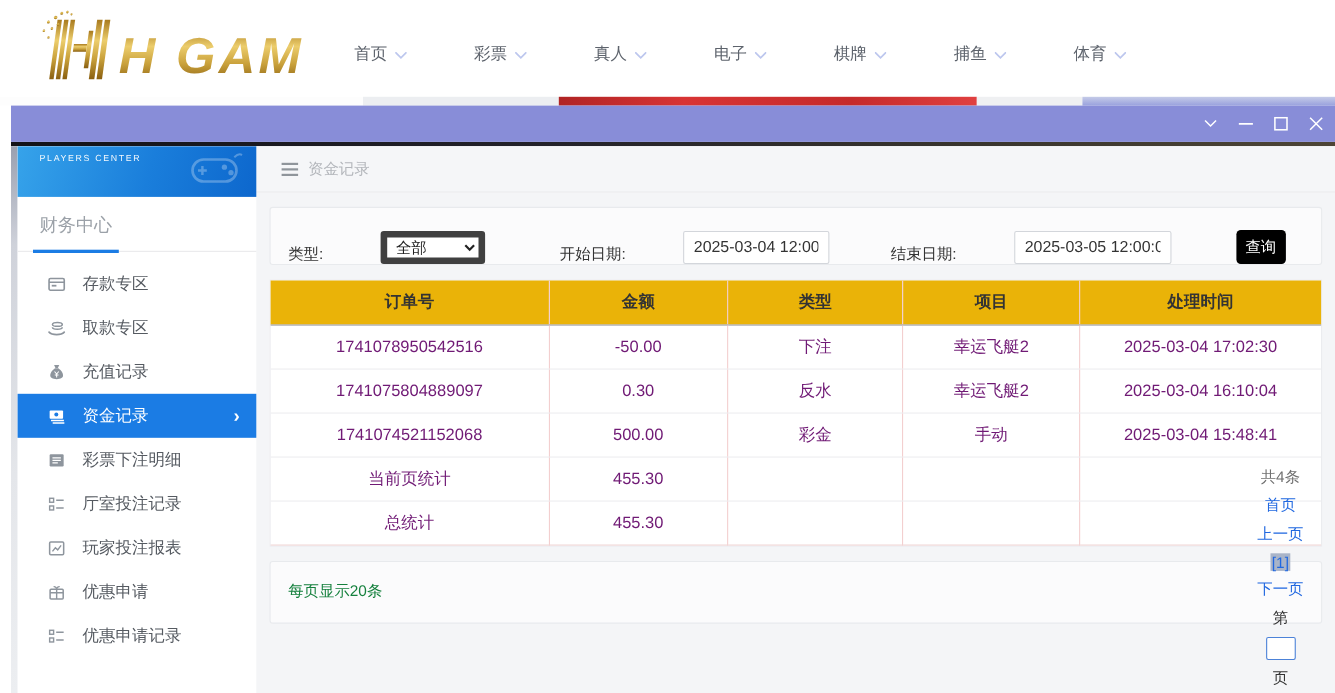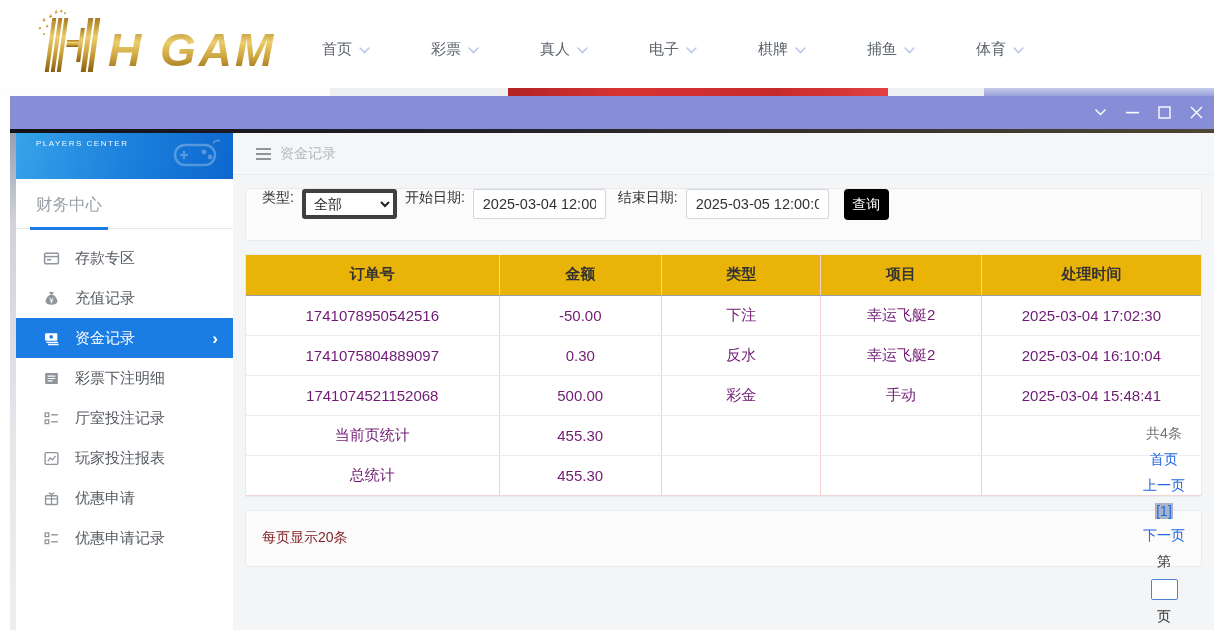--- a/index.html
+++ b/index.html
@@ -52,38 +52,38 @@
   .side-arrow{position:absolute;right:15px;font-size:17px;line-height:17px;color:#fff;font-weight:bold;}
 
   
   .content{flex:1;min-width:0;display:flex;flex-direction:column;}
   .breadcrumb{height:42px;display:flex;align-items:center;padding-left:23px;border-bottom:1px solid #ebecee;background:#f5f6f8;}
   .hamburger{width:15px;display:inline-flex;flex-direction:column;gap:3px;margin-right:9px;cursor:pointer;}
   .hamburger i{height:2px;background:#8f959b;}
   .crumb-title{font-size:14px;color:#b3b6bb;}
 
   .panel{margin:13px 12px 0 12px;background:#fbfbfc;border:1px solid #e8eaed;border-radius:3px;}
-  .filter-panel{height:53px;display:flex;align-items:flex-start;padding:0 16px;font-size:14px;color:#333;}
+  .filter-panel{height:53px;display:flex;align-items:flex-end;padding:0 16px;font-size:14px;color:#333;gap:44px;}
   .flabel{margin-right:8px;white-space:nowrap;}
-  .type-select{width:95px;height:30px;border:4px solid #404040;border-radius:3px;font-size:14px;color:#222;padding:0 4px;background:#fff;margin-right:8px;font-family:inherit;}
+  .type-select{width:95px;height:30px;border:6px solid #404040;border-radius:3px;font-size:14px;color:#222;padding:0 4px;background:#fff;margin-right:24px;font-family:inherit;}
   .date-input{height:30px;border:1px solid #d3d6db;border-radius:2px;font-size:14.5px;color:#333;padding:0 9px;background:#fff;margin-right:12px;font-family:inherit;}
   .date-start{width:133px;}
   .date-end{width:143px;}
   .search-btn{width:45px;height:31px;background:#000000;color:#fff;border:none;border-radius:4px;font-size:14px;cursor:pointer;margin-left:3px;font-family:inherit;}
 
   .table-panel{background:#fff;border:1px solid #e9eaee;border-radius:0;}
   table{width:100%;border-collapse:collapse;table-layout:fixed;}
   col.c1{width:26.5%;}col.c2{width:17%;}col.c3{width:16.7%;}col.c4{width:16.8%;}col.c5{width:23%;}
   th{height:40px;background:#eab308;border-bottom:1px solid #9c9ea3;border-right:1px solid var(--pink-border);font-size:15px;font-weight:bold;color:#333;}
   td{height:40px;border-right:1px solid var(--pink-border);border-bottom:1px solid #ededf0;text-align:center;font-size:15px;color:#701a75;}
   th:last-child,td:last-child{border-right:none;}
   tbody tr:last-child td{border-bottom:1px solid #f0d6d6;}
 
   .footer-panel{height:57px;display:flex;align-items:center;justify-content:space-between;padding:0 16px;font-size:14px;}
-  .page-size{color:#7f1d1d;}
+  .page-size{color:#15803d;}
   .pager{display:flex;align-items:center;gap:8px;flex-direction:column;}
   .total{color:#707070;}
   .plink{color:var(--link);cursor:pointer;text-decoration:none;}
   .pcurrent{background:#a9b4c8;color:var(--link);padding:0 1px;cursor:pointer;}
   .ptext{color:#333;}
   .jump-input{width:27px;height:21px;border:1px solid #4c82d8;border-radius:2px;background:#fff;font-family:inherit;text-align:center;font-size:13px;}
 </style>
 </head>
 <body>
 
@@ -241,20 +241,30 @@
                 <rect x="1.5" y="3" width="13" height="10" rx="1.2" fill="none" stroke="currentColor" stroke-width="1.4"></rect>
                 <line x1="1.5" y1="6.2" x2="14.5" y2="6.2" stroke="currentColor" stroke-width="1.4"></line>
                 <rect x="3.8" y="8.4" width="4" height="1.5" fill="currentColor"></rect>
               </svg>
             </span>
             <span class="side-label">存款专区</span>
           </div>
           <div class="side-item">
             <span class="side-icon">
               <svg width="17" height="17" viewBox="0 0 16 16">
+                <ellipse cx="8.6" cy="4.6" rx="4.2" ry="1.7" fill="none" stroke="currentColor" stroke-width="1.3"></ellipse>
+                <path d="M4.4 7c0 .9 1.9 1.7 4.2 1.7S12.8 7.9 12.8 7" fill="none" stroke="currentColor" stroke-width="1.3"></path>
+                <path d="M1.5 11.2c2.6 2.8 10.4 2.8 13 0" fill="none" stroke="currentColor" stroke-width="1.5" stroke-linecap="round"></path>
+              </svg>
+            </span>
+            <span class="side-label">取款专区</span>
+          </div>
+          <div class="side-item">
+            <span class="side-icon">
+              <svg width="17" height="17" viewBox="0 0 16 16">
                 <path d="M5.8 1.8h4.4L9 4.2H7z" fill="currentColor"></path>
                 <path d="M6.6 4.4C3.8 6.3 2.5 8.7 2.5 10.5c0 2.1 1.9 3.3 5.5 3.3s5.5-1.2 5.5-3.3c0-1.8-1.3-4.2-4.1-6.1z" fill="currentColor"></path>
                 <path d="M6.2 7.3L8 9.4l1.8-2.1M8 9.4v3M6.4 10.2h3.2" stroke="#fff" stroke-width=".9" fill="none"></path>
               </svg>
             </span>
             <span class="side-label">充值记录</span>
           </div>
           <div class="side-item active">
             <span class="side-icon">
               <svg width="17" height="17" viewBox="0 0 16 16">

